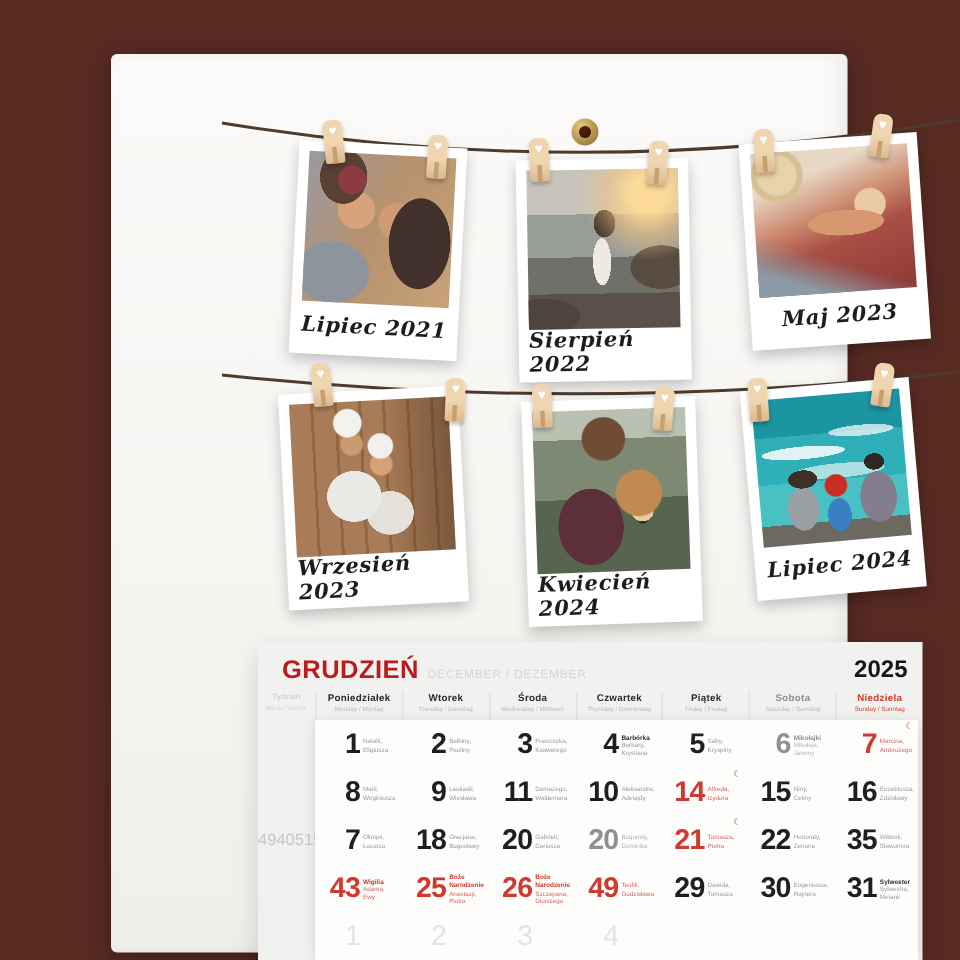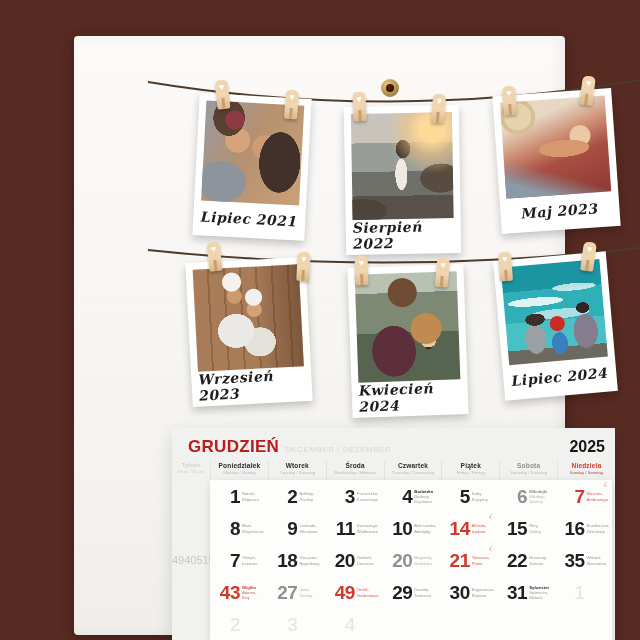--- a/index.html
+++ b/index.html
@@ -402,25 +402,34 @@
           </span>
         </div>
         <div class="cell t-hol">
           <span class="num">43</span>
           <span class="names">
             <b>Wigilia</b>
             <i>Adama,</i>
             <i>Ewy</i>
           </span>
         </div>
-        <div class="cell t-sat">
-          <span class="num">27</span>
-          <span class="names">
-            <i>Jana,</i>
-            <i>Żanety</i>
+        <div class="cell t-hol">
+          <span class="num">25</span>
+          <span class="names">
+            <b>Boże Narodzenie</b>
+            <i>Anastazji,</i>
+            <i>Piotra</i>
+          </span>
+        </div>
+        <div class="cell t-hol">
+          <span class="num">26</span>
+          <span class="names">
+            <b>Boże Narodzenie</b>
+            <i>Szczepana,</i>
+            <i>Dionizego</i>
           </span>
         </div>
         <div class="cell t-sun">
           <span class="num">49</span>
           <span class="names">
             <i>Teofili,</i>
             <i>Godzisława</i>
           </span>
         </div>
         <div class="cell t-wd">

